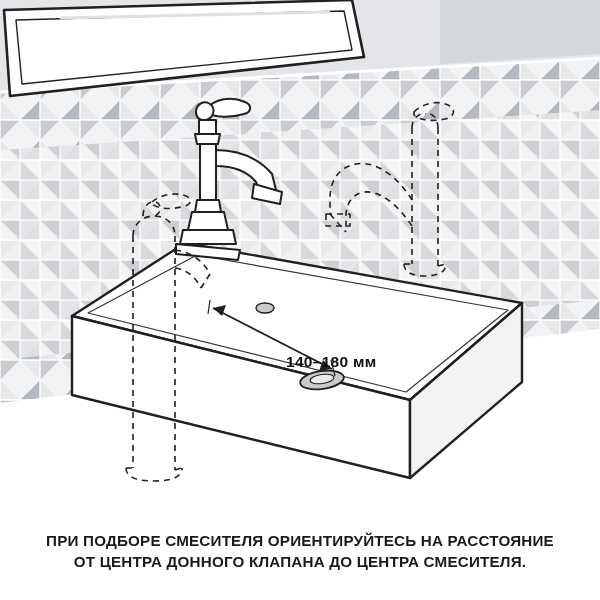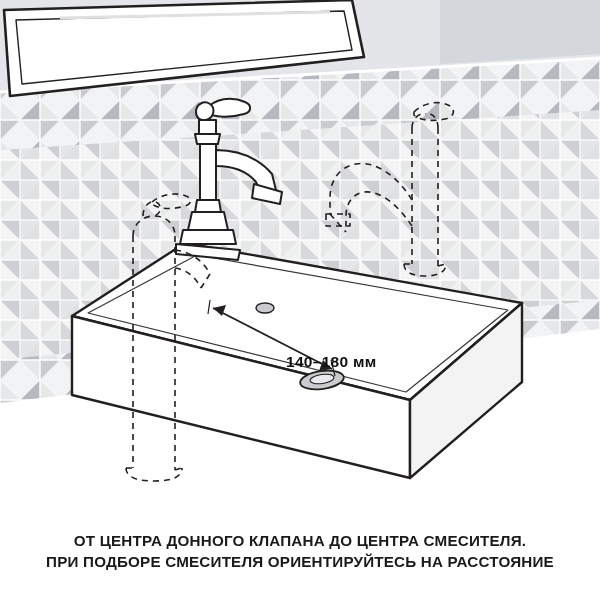--- a/index.html
+++ b/index.html
@@ -174,17 +174,17 @@
       <path d="M412 200 C400 180 378 160 356 164 C338 167 330 182 330 198 L330 214"></path>
       <path d="M412 226 C400 208 382 190 364 192 C352 194 346 204 346 216 L346 232"></path>
       <path d="M330 214 L346 232"></path>
       <path d="M326 214 L350 214 L350 226 L326 226 Z"></path>
     </g>
   </svg>
 
   <div class="measure-label">140–180 мм</div>
 
   <div class="caption-block">
+    <span class="caption-line">ПРИ ПОДБОРЕ СМЕСИТЕЛЯ ОРИЕНТИРУЙТЕСЬ НА РАССТОЯНИЕ</span>
     <span class="caption-line">ОТ ЦЕНТРА ДОННОГО КЛАПАНА ДО ЦЕНТРА СМЕСИТЕЛЯ.</span>
-    <span class="caption-line">ПРИ ПОДБОРЕ СМЕСИТЕЛЯ ОРИЕНТИРУЙТЕСЬ НА РАССТОЯНИЕ</span>
   </div>
 
 </div>
 
 </body></html>

